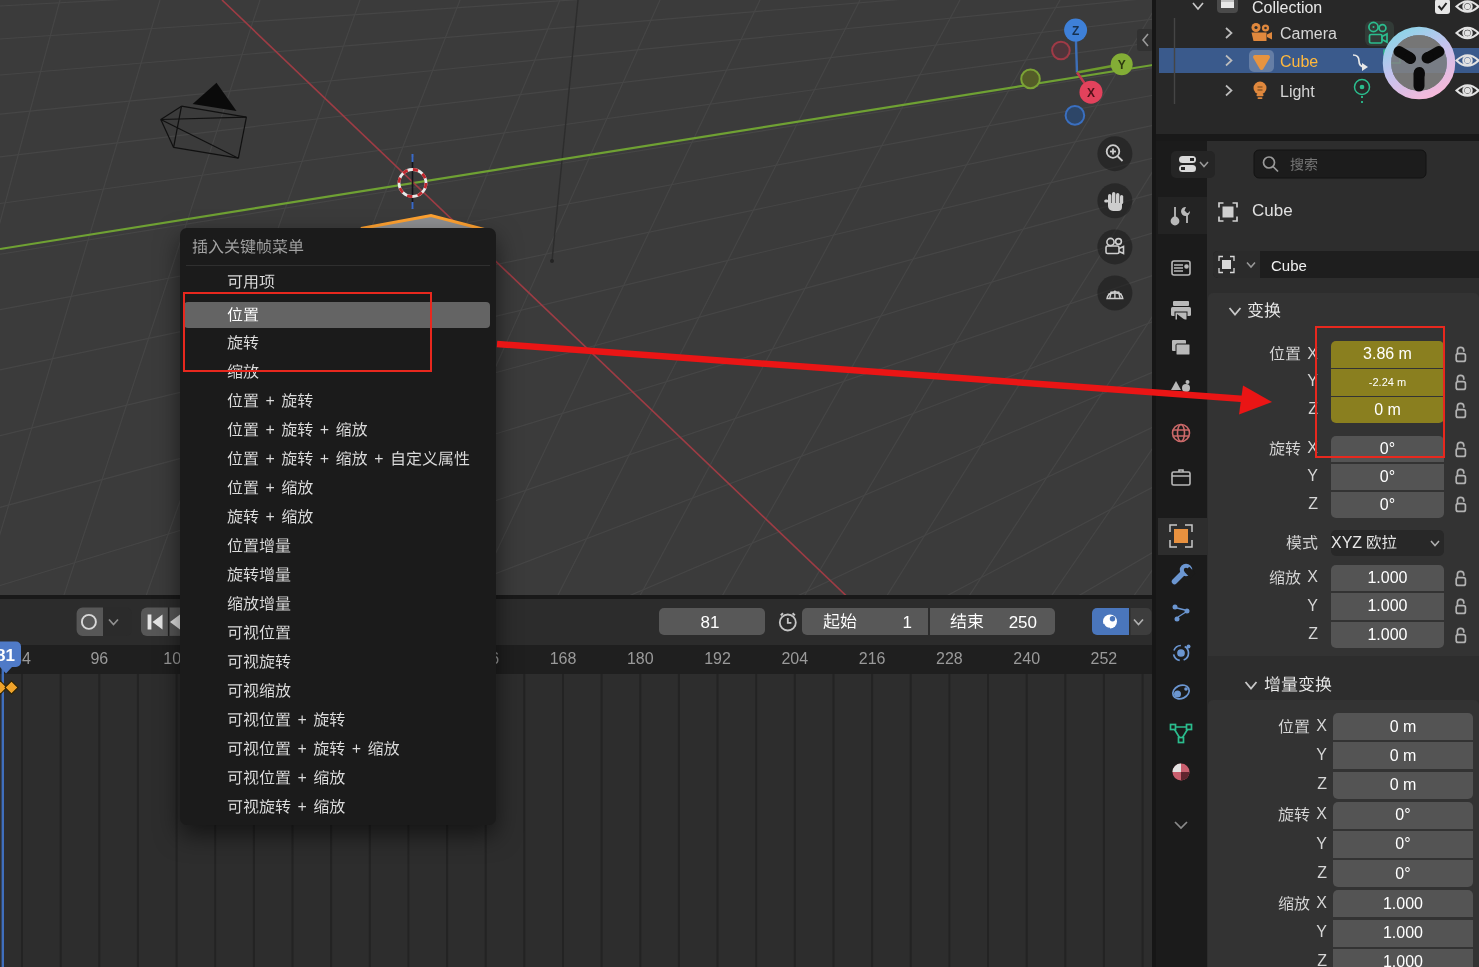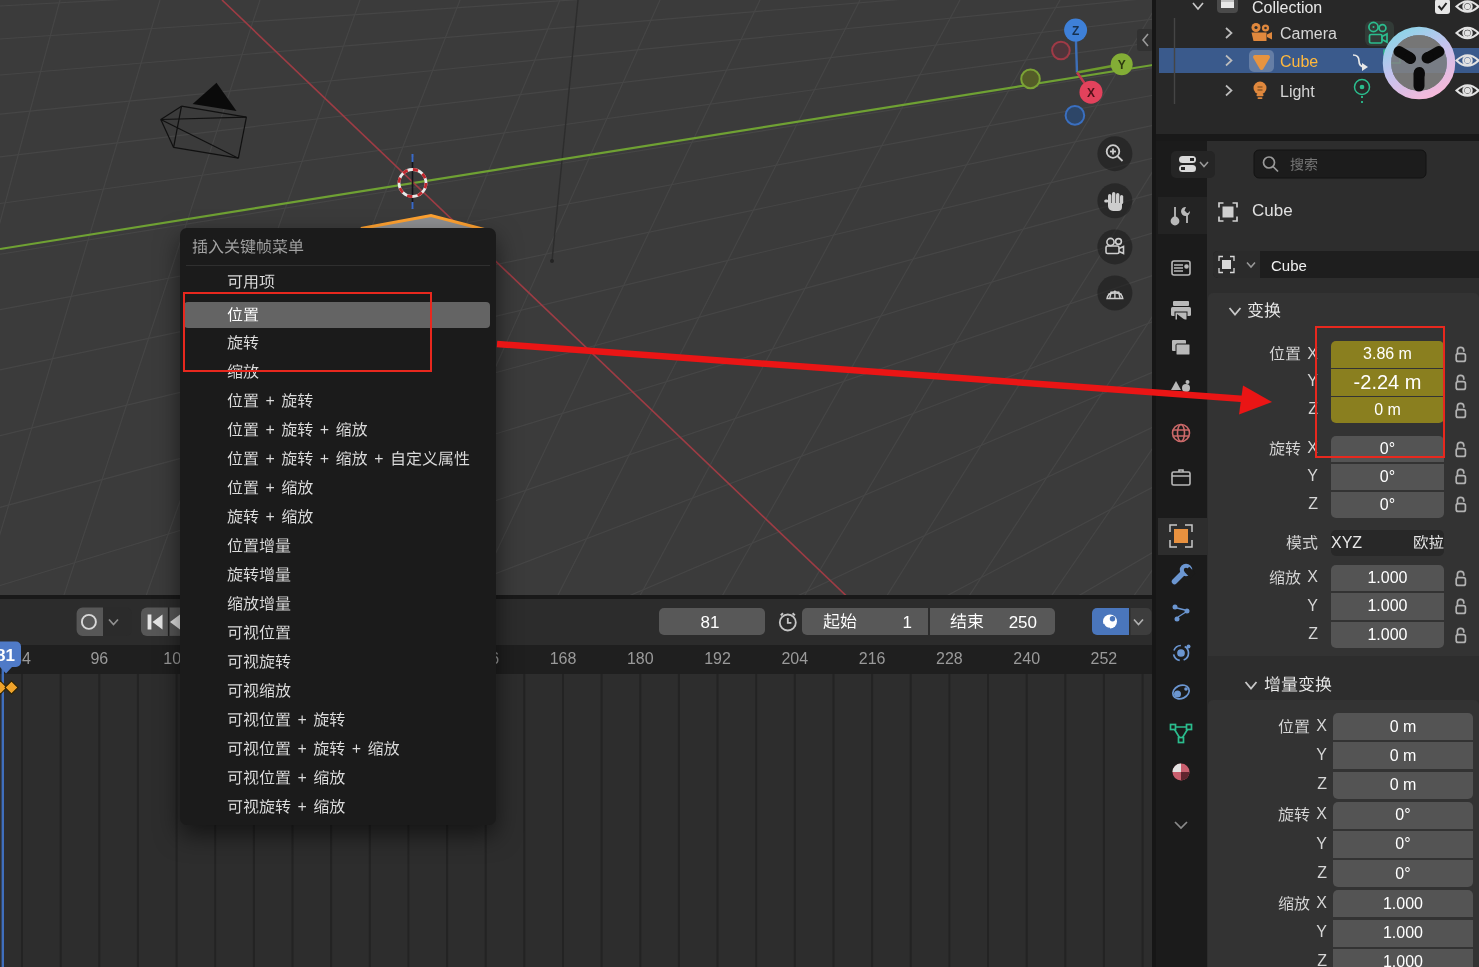--- a/index.html
+++ b/index.html
@@ -660,21 +660,21 @@
         <use href="#g4f4d" xlink:href="#g4f4d" transform="translate(0.0 15.5) scale(0.016 -0.016)" fill="#d5d5d5"></use>
         <use href="#g7f6e" xlink:href="#g7f6e" transform="translate(16.0 15.5) scale(0.016 -0.016)" fill="#d5d5d5"></use>
       </svg>
     </div>
     <div style="position:absolute;left:1331px;top:341.2px;width:113px;height:26.5px;background:#8a7f1f;border-radius:5px 5px 0 0;display:flex;align-items:center;justify-content:center;font-size:16px;color:#fff;font-family:'Liberation Sans',sans-serif">3.86 m</div>
     <svg width="17" height="19" viewBox="0 0 17 19" style="position:absolute;left:1452px;top:344.9px">
       <path d="M5.4 8.6 v-3 a3.2 3.2 0 0 1 6.4 0 v1.2" stroke="#b2b2b2" stroke-width="1.7" fill="none"></path>
       <rect x="4.2" y="8.6" width="9.2" height="7.8" rx="2" fill="none" stroke="#b2b2b2" stroke-width="1.7"></rect>
     </svg>
     <div class="lat" style="left:1307.3px;top:372.4px;font-size:16px;color:#d5d5d5">Y</div>
-    <div style="position:absolute;left:1331px;top:369.1px;width:113px;height:26.5px;background:#8a7f1f;border-radius:0;display:flex;align-items:center;justify-content:center;font-size:20px;color:#fff;font-family:'Liberation Sans',sans-serif">-2.24 m</div>
+    <div style="position:absolute;left:1331px;top:369.1px;width:113px;height:26.5px;background:#8a7f1f;border-radius:0;display:flex;align-items:center;justify-content:center;font-size:11px;color:#fff;font-family:'Liberation Sans',sans-serif">-2.24 m</div>
     <svg width="17" height="19" viewBox="0 0 17 19" style="position:absolute;left:1452px;top:372.8px">
       <path d="M5.4 8.6 v-3 a3.2 3.2 0 0 1 6.4 0 v1.2" stroke="#b2b2b2" stroke-width="1.7" fill="none"></path>
       <rect x="4.2" y="8.6" width="9.2" height="7.8" rx="2" fill="none" stroke="#b2b2b2" stroke-width="1.7"></rect>
     </svg>
     <div class="lat" style="left:1308.2px;top:400.2px;font-size:16px;color:#d5d5d5">Z</div>
     <div style="position:absolute;left:1331px;top:396.9px;width:113px;height:26.5px;background:#8a7f1f;border-radius:0 0 5px 5px;display:flex;align-items:center;justify-content:center;font-size:16px;color:#fff;font-family:'Liberation Sans',sans-serif">0 m</div>
     <svg width="17" height="19" viewBox="0 0 17 19" style="position:absolute;left:1452px;top:400.6px">
       <path d="M5.4 8.6 v-3 a3.2 3.2 0 0 1 6.4 0 v1.2" stroke="#b2b2b2" stroke-width="1.7" fill="none"></path>
       <rect x="4.2" y="8.6" width="9.2" height="7.8" rx="2" fill="none" stroke="#b2b2b2" stroke-width="1.7"></rect>
     </svg>
@@ -701,21 +701,21 @@
     <svg width="17" height="19" viewBox="0 0 17 19" style="position:absolute;left:1452px;top:495.2px">
       <path d="M5.4 8.6 v-3 a3.2 3.2 0 0 1 6.4 0 v1.2" stroke="#b2b2b2" stroke-width="1.7" fill="none"></path>
       <rect x="4.2" y="8.6" width="9.2" height="7.8" rx="2" fill="none" stroke="#b2b2b2" stroke-width="1.7"></rect>
     </svg>
     <div style="position:absolute;left:1286.0px;top:533.0px;">
       <svg width="32" height="20.0" viewBox="0 0 32 20.0" style="display:block">
         <use href="#g6a21" xlink:href="#g6a21" transform="translate(0.0 15.5) scale(0.016 -0.016)" fill="#d5d5d5"></use>
         <use href="#g5f0f" xlink:href="#g5f0f" transform="translate(16.0 15.5) scale(0.016 -0.016)" fill="#d5d5d5"></use>
       </svg>
     </div>
-    <div style="position:absolute;left:1331px;top:529.75px;width:113px;height:26.5px;background:#282828;border-radius:5px;display:flex;align-items:center;justify-content:space-between;gap:4px">
+    <div style="position:absolute;left:1331px;top:529.75px;width:113px;height:26.5px;background:#282828;border-radius:5px;display:flex;align-items:center;justify-content:flex-start;gap:4px">
       <span style="font-size:16px;color:#e8e8e8;font-family:'Liberation Sans',sans-serif">XYZ</span>
       <svg width="31" height="19.4" viewBox="0 0 31 19.4" style="display:block">
         <use href="#g6b27" xlink:href="#g6b27" transform="translate(0.0 15.0) scale(0.0155 -0.0155)" fill="#e8e8e8"></use>
         <use href="#g62c9" xlink:href="#g62c9" transform="translate(15.5 15.0) scale(0.0155 -0.0155)" fill="#e8e8e8"></use>
       </svg>
     </div>
     <svg width="14" height="26" viewBox="0 0 14 26" style="position:absolute;left:1428px;top:530px">
       <path d="M3 11 l4 4.5 l4 -4.5" stroke="#b0b0b0" stroke-width="1.5" fill="none"></path>
     </svg>
     <div class="lat" style="left:1307.3px;top:568.1px;font-size:16px;color:#d5d5d5">X</div>

